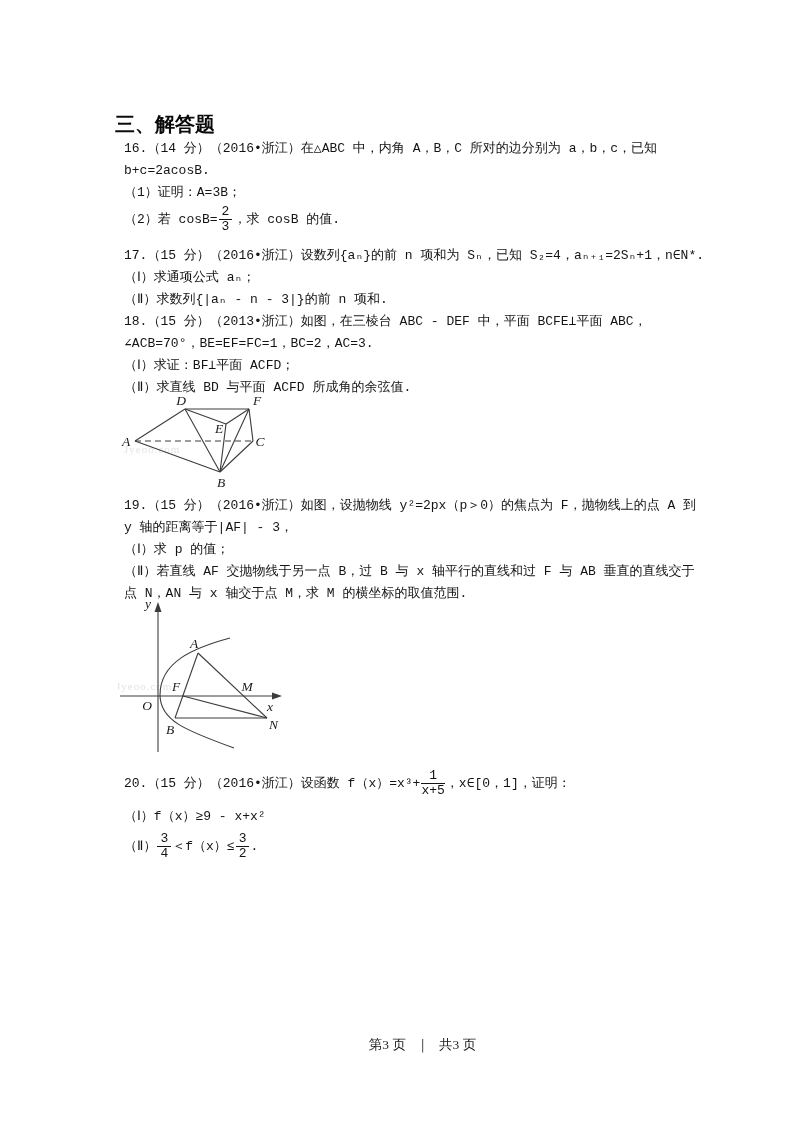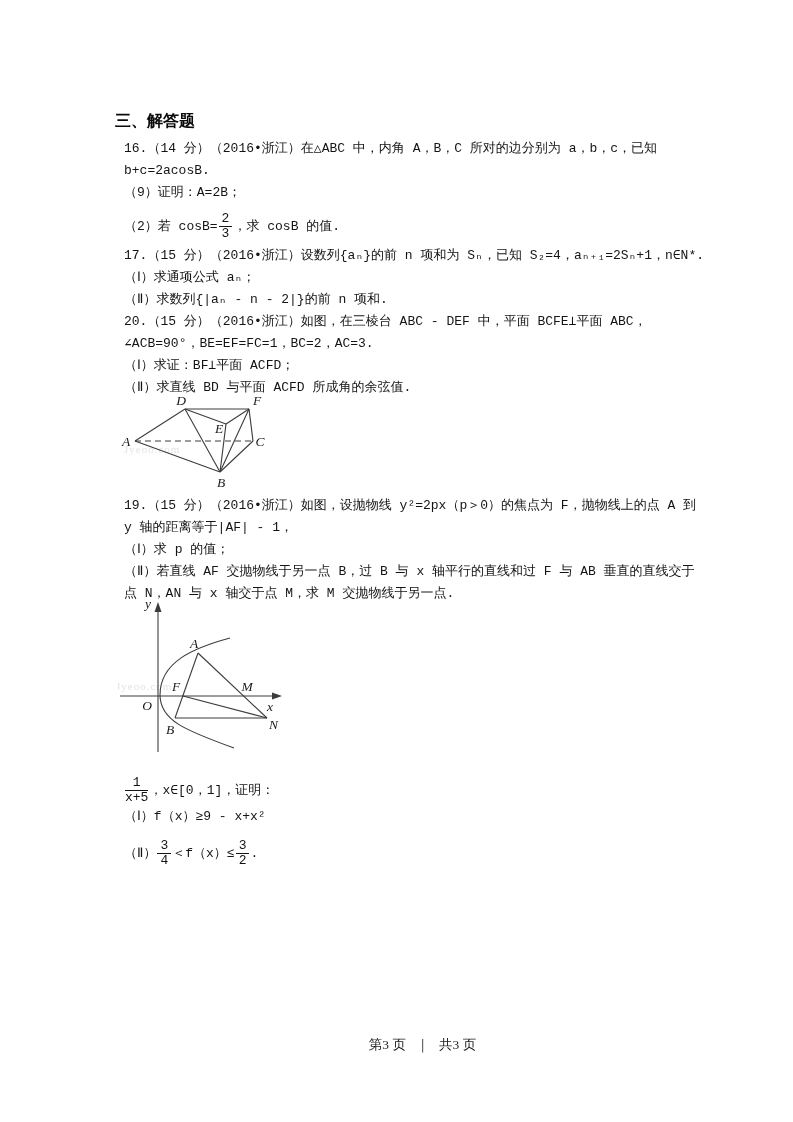--- a/index.html
+++ b/index.html
@@ -8,23 +8,23 @@
     font-family:"Liberation Serif","DejaVu Serif",serif;
     color:#141414; overflow:hidden;
   }
   .qline {
     position:absolute; left:124px; width:600px;
     font-size:13px; line-height:22px; white-space:nowrap;font-family:Liberation Mono, monospace;
   }
   .heading {
     position:absolute; left:115px; top:111px;
     font-family:"Liberation Sans","DejaVu Sans",sans-serif;
-    font-weight:bold; font-size:16px; color:#0a0a0a;
+    font-weight:bold; font-size:20px; color:#0a0a0a;
   }
-  .fracline { line-height:42px;margin-top:7px; }
+  .fracline { line-height:42px; }
   .frac {
     display:inline-block; vertical-align:middle; text-align:center;
     line-height:1.12; margin:0 1px;
   }
   .frac .fnum { display:block; border-bottom:1px solid #141414; padding:0 3px 0; }
   .frac .fden { display:block; padding-top:0; }
   .fig { position:absolute; }
   .fig svg { display:block; }
   .fig line, .fig path, .fig polyline { stroke:#3c3c3c; stroke-width:1.1; fill:none; }
   .fig .dashed { stroke-dasharray:6 4; }
@@ -40,31 +40,31 @@
   }
   .footer span { margin:0 5px; }
 </style>
 </head>
 <body>
 
 <div class="heading">三、解答题</div>
 
 <div class="qline" style="top:138px">16.（14 分）（2016•浙江）在△ABC 中，内角 A，B，C 所对的边分别为 a，b，c，已知</div>
 <div class="qline" style="top:160px">b+c=2acosB.</div>
-<div class="qline" style="top:182px">（9）证明：A=2B；</div>
+<div class="qline" style="top:182px">（1）证明：A=3B；</div>
 <div class="qline fracline" style="top:199px">
   <span>（2）若 cosB=</span><span class="frac"><span class="fnum">2</span><span class="fden">3</span></span><span>，求 cosB 的值.</span>
 </div>
 
 <div class="qline" style="top:245px">17.（15 分）（2016•浙江）设数列{aₙ}的前 n 项和为 Sₙ，已知 S₂=4，aₙ₊₁=2Sₙ+1，n∈N*.</div>
 <div class="qline" style="top:267px">（Ⅰ）求通项公式 aₙ；</div>
-<div class="qline" style="top:289px">（Ⅱ）求数列{|aₙ - n - 2|}的前 n 项和.</div>
+<div class="qline" style="top:289px">（Ⅱ）求数列{|aₙ - n - 3|}的前 n 项和.</div>
 
-<div class="qline" style="top:311px">20.（15 分）（2016•浙江）如图，在三棱台 ABC - DEF 中，平面 BCFE⊥平面 ABC，</div>
-<div class="qline" style="top:333px">∠ACB=90°，BE=EF=FC=1，BC=2，AC=3.</div>
+<div class="qline" style="top:311px">18.（15 分）（2013•浙江）如图，在三棱台 ABC - DEF 中，平面 BCFE⊥平面 ABC，</div>
+<div class="qline" style="top:333px">∠ACB=70°，BE=EF=FC=1，BC=2，AC=3.</div>
 <div class="qline" style="top:355px">（Ⅰ）求证：BF⊥平面 ACFD；</div>
 <div class="qline" style="top:377px">（Ⅱ）求直线 BD 与平面 ACFD 所成角的余弦值.</div>
 
 <div class="fig" style="left:110px; top:392px; width:172px; height:98px">
   <svg width="172" height="98" viewBox="0 0 172 98">
     <text class="wm" x="14" y="61">Jyeoo.com</text>
 
     <line class="dashed" x1="25" y1="49" x2="143" y2="49"></line>
 
     <line x1="25" y1="49" x2="75" y2="17"></line>
@@ -81,24 +81,24 @@
     <text x="71" y="13" text-anchor="middle">D</text>
     <text x="147" y="13" text-anchor="middle">F</text>
     <text x="109" y="41" text-anchor="middle">E</text>
     <text x="16" y="54" text-anchor="middle">A</text>
     <text x="150" y="54" text-anchor="middle">C</text>
     <text x="111" y="95" text-anchor="middle">B</text>
   </svg>
 </div>
 
 <div class="qline" style="top:495px">19.（15 分）（2016•浙江）如图，设抛物线 y²=2px（p＞0）的焦点为 F，抛物线上的点 A 到</div>
-<div class="qline" style="top:517px">y 轴的距离等于|AF| - 1，</div>
+<div class="qline" style="top:517px">y 轴的距离等于|AF| - 3，</div>
 <div class="qline" style="top:539px">（Ⅰ）求 p 的值；</div>
 <div class="qline" style="top:561px">（Ⅱ）若直线 AF 交抛物线于另一点 B，过 B 与 x 轴平行的直线和过 F 与 AB 垂直的直线交于</div>
-<div class="qline" style="top:583px">点 N，AN 与 x 轴交于点 M，求 M 交抛物线于另一点.</div>
+<div class="qline" style="top:583px">点 N，AN 与 x 轴交于点 M，求 M 的横坐标的取值范围.</div>
 
 <div class="fig" style="left:118px; top:600px; width:178px; height:158px">
   <svg width="178" height="158" viewBox="0 0 178 158">
     <text class="wm" x="-2" y="90">Jyeoo.com</text>
 
     <line x1="40" y1="8" x2="40" y2="152"></line>
     <polygon class="arrow" points="40,2 36.5,12 43.5,12"></polygon>
     <line x1="2" y1="96" x2="158" y2="96"></line>
     <polygon class="arrow" points="164,96 154,92.5 154,99.5"></polygon>
 
@@ -114,21 +114,21 @@
     <text x="29" y="110" text-anchor="middle">O</text>
     <text x="76" y="48" text-anchor="middle">A</text>
     <text x="58" y="91" text-anchor="middle">F</text>
     <text x="129" y="91" text-anchor="middle">M</text>
     <text x="52" y="134" text-anchor="middle">B</text>
     <text x="151" y="129" text-anchor="start">N</text>
   </svg>
 </div>
 
 <div class="qline fracline" style="top:762px; line-height:44px">
-  <span class="frac"><span class="fnum">1</span><span class="fden">x+5</span></span><span>，x∈[0，1]，证明：</span>
+  <span>20.（15 分）（2016•浙江）设函数 f（x）=x³+</span><span class="frac"><span class="fnum">1</span><span class="fden">x+5</span></span><span>，x∈[0，1]，证明：</span>
 </div>
 <div class="qline" style="top:806px">（Ⅰ）f（x）≥9 - x+x²</div>
 <div class="qline fracline" style="top:826px">
   <span>（Ⅱ）</span><span class="frac"><span class="fnum">3</span><span class="fden">4</span></span><span>＜f（x）≤</span><span class="frac"><span class="fnum">3</span><span class="fden">2</span></span><span>.</span>
 </div>
 
 <div class="footer">
   <span>第3 页</span><span>｜</span><span>共3 页</span>
 </div>
 

